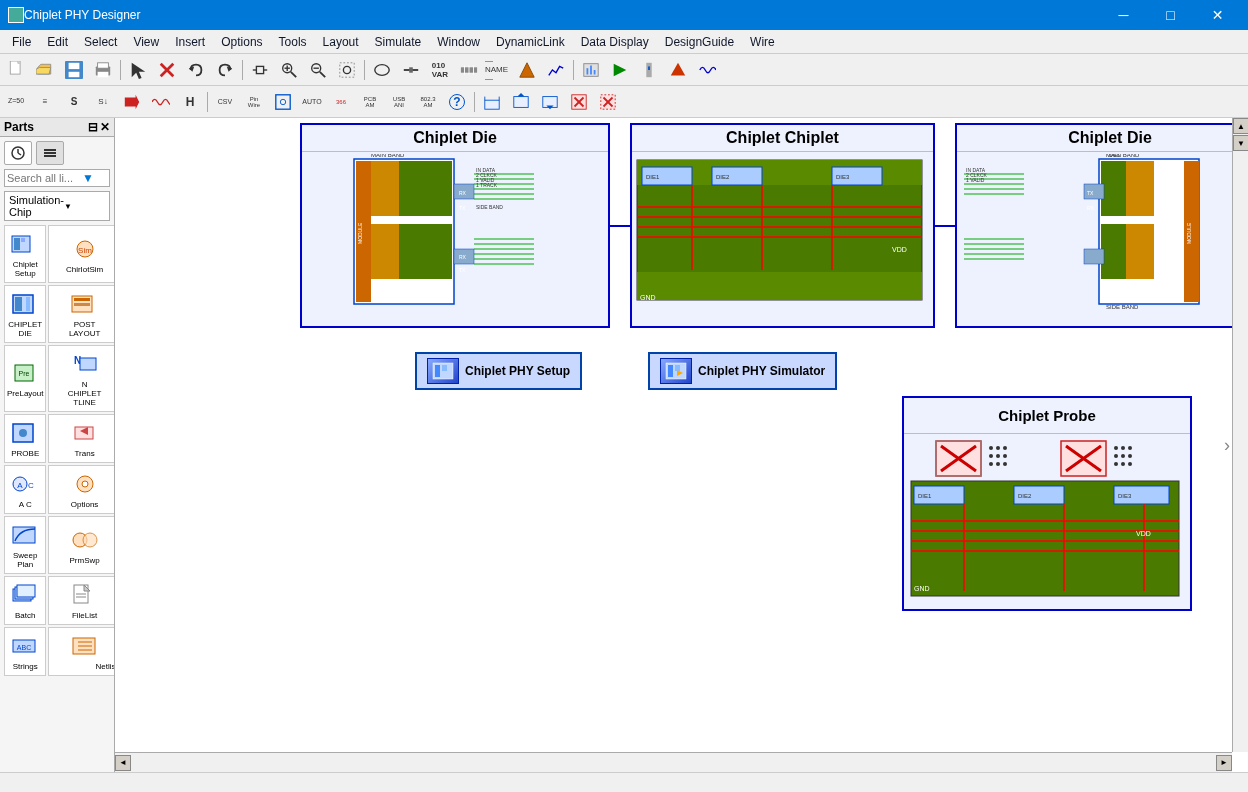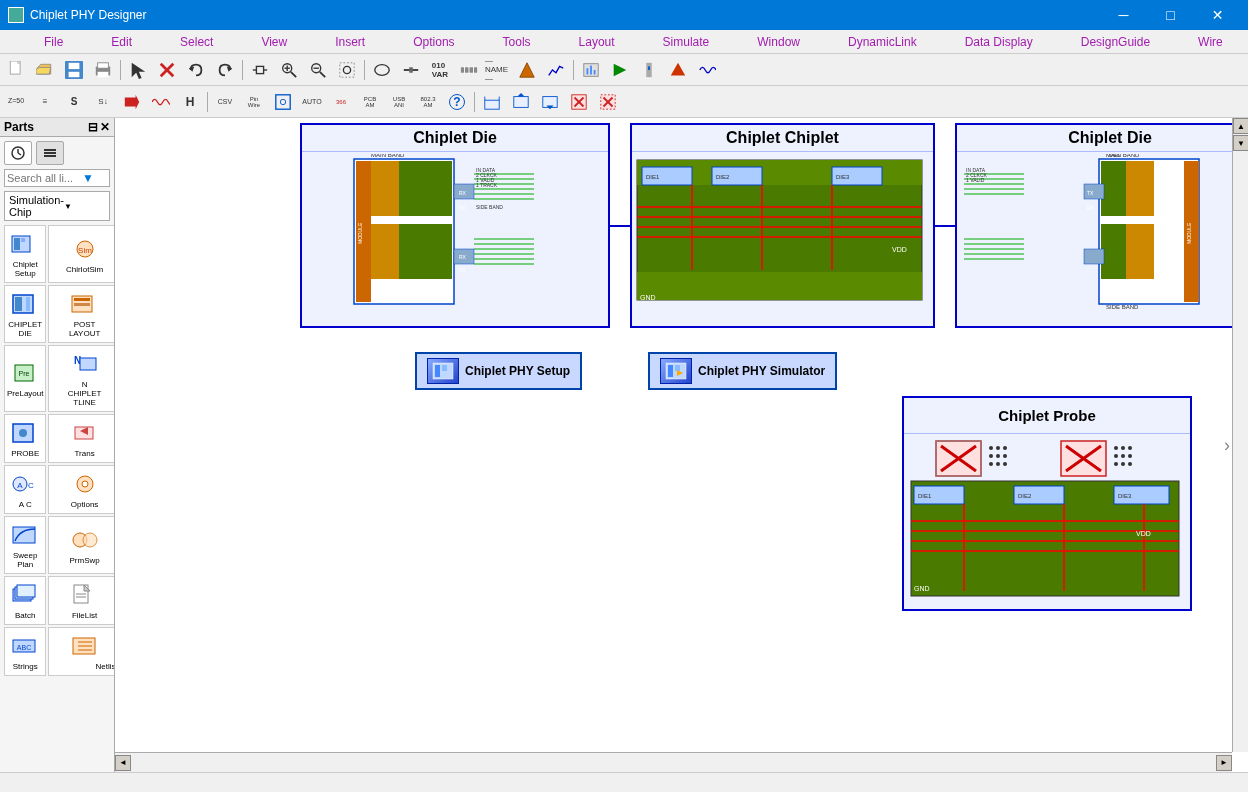--- a/index.html
+++ b/index.html
@@ -8,21 +8,21 @@
     
     #titlebar {
       background: #0078d7;
       color: white;
       height: 30px;
       display: flex;
       align-items: center;
       padding: 0 8px;
       justify-content: space-between;
     }
-    #titlebar .title-left { display: flex; align-items: center; gap: 6px; font-size: 12px; }
+    #titlebar .title-left { display: flex; align-items: center; font-size: 12px; }
     #titlebar .title-controls { display: flex; gap: 2px; }
     #titlebar .title-controls span {
       width: 45px; height: 30px; display: flex; align-items: center; justify-content: center;
       cursor: pointer; font-size: 14px;
     }
 
     
     .app-icon { width: 16px; height: 16px; background: #4a9; border: 1px solid #fff; display: inline-block; }
 
     
@@ -31,22 +31,21 @@
       border-bottom: 1px solid #ccc;
       height: 24px;
       display: flex;
       align-items: center;
       padding: 0 4px;
     }
     #menubar span {
       padding: 2px 8px;
       cursor: pointer;
       font-size: 12px;
-      color: #a21caf;
-      margin-left: 32px;
+      color: #0f172a;
     }
 
     
     #toolbar1, #toolbar2 {
       background: #f0f0f0;
       border-bottom: 1px solid #ccc;
       height: 32px;
       display: flex;
       align-items: center;
       padding: 0 2px;

